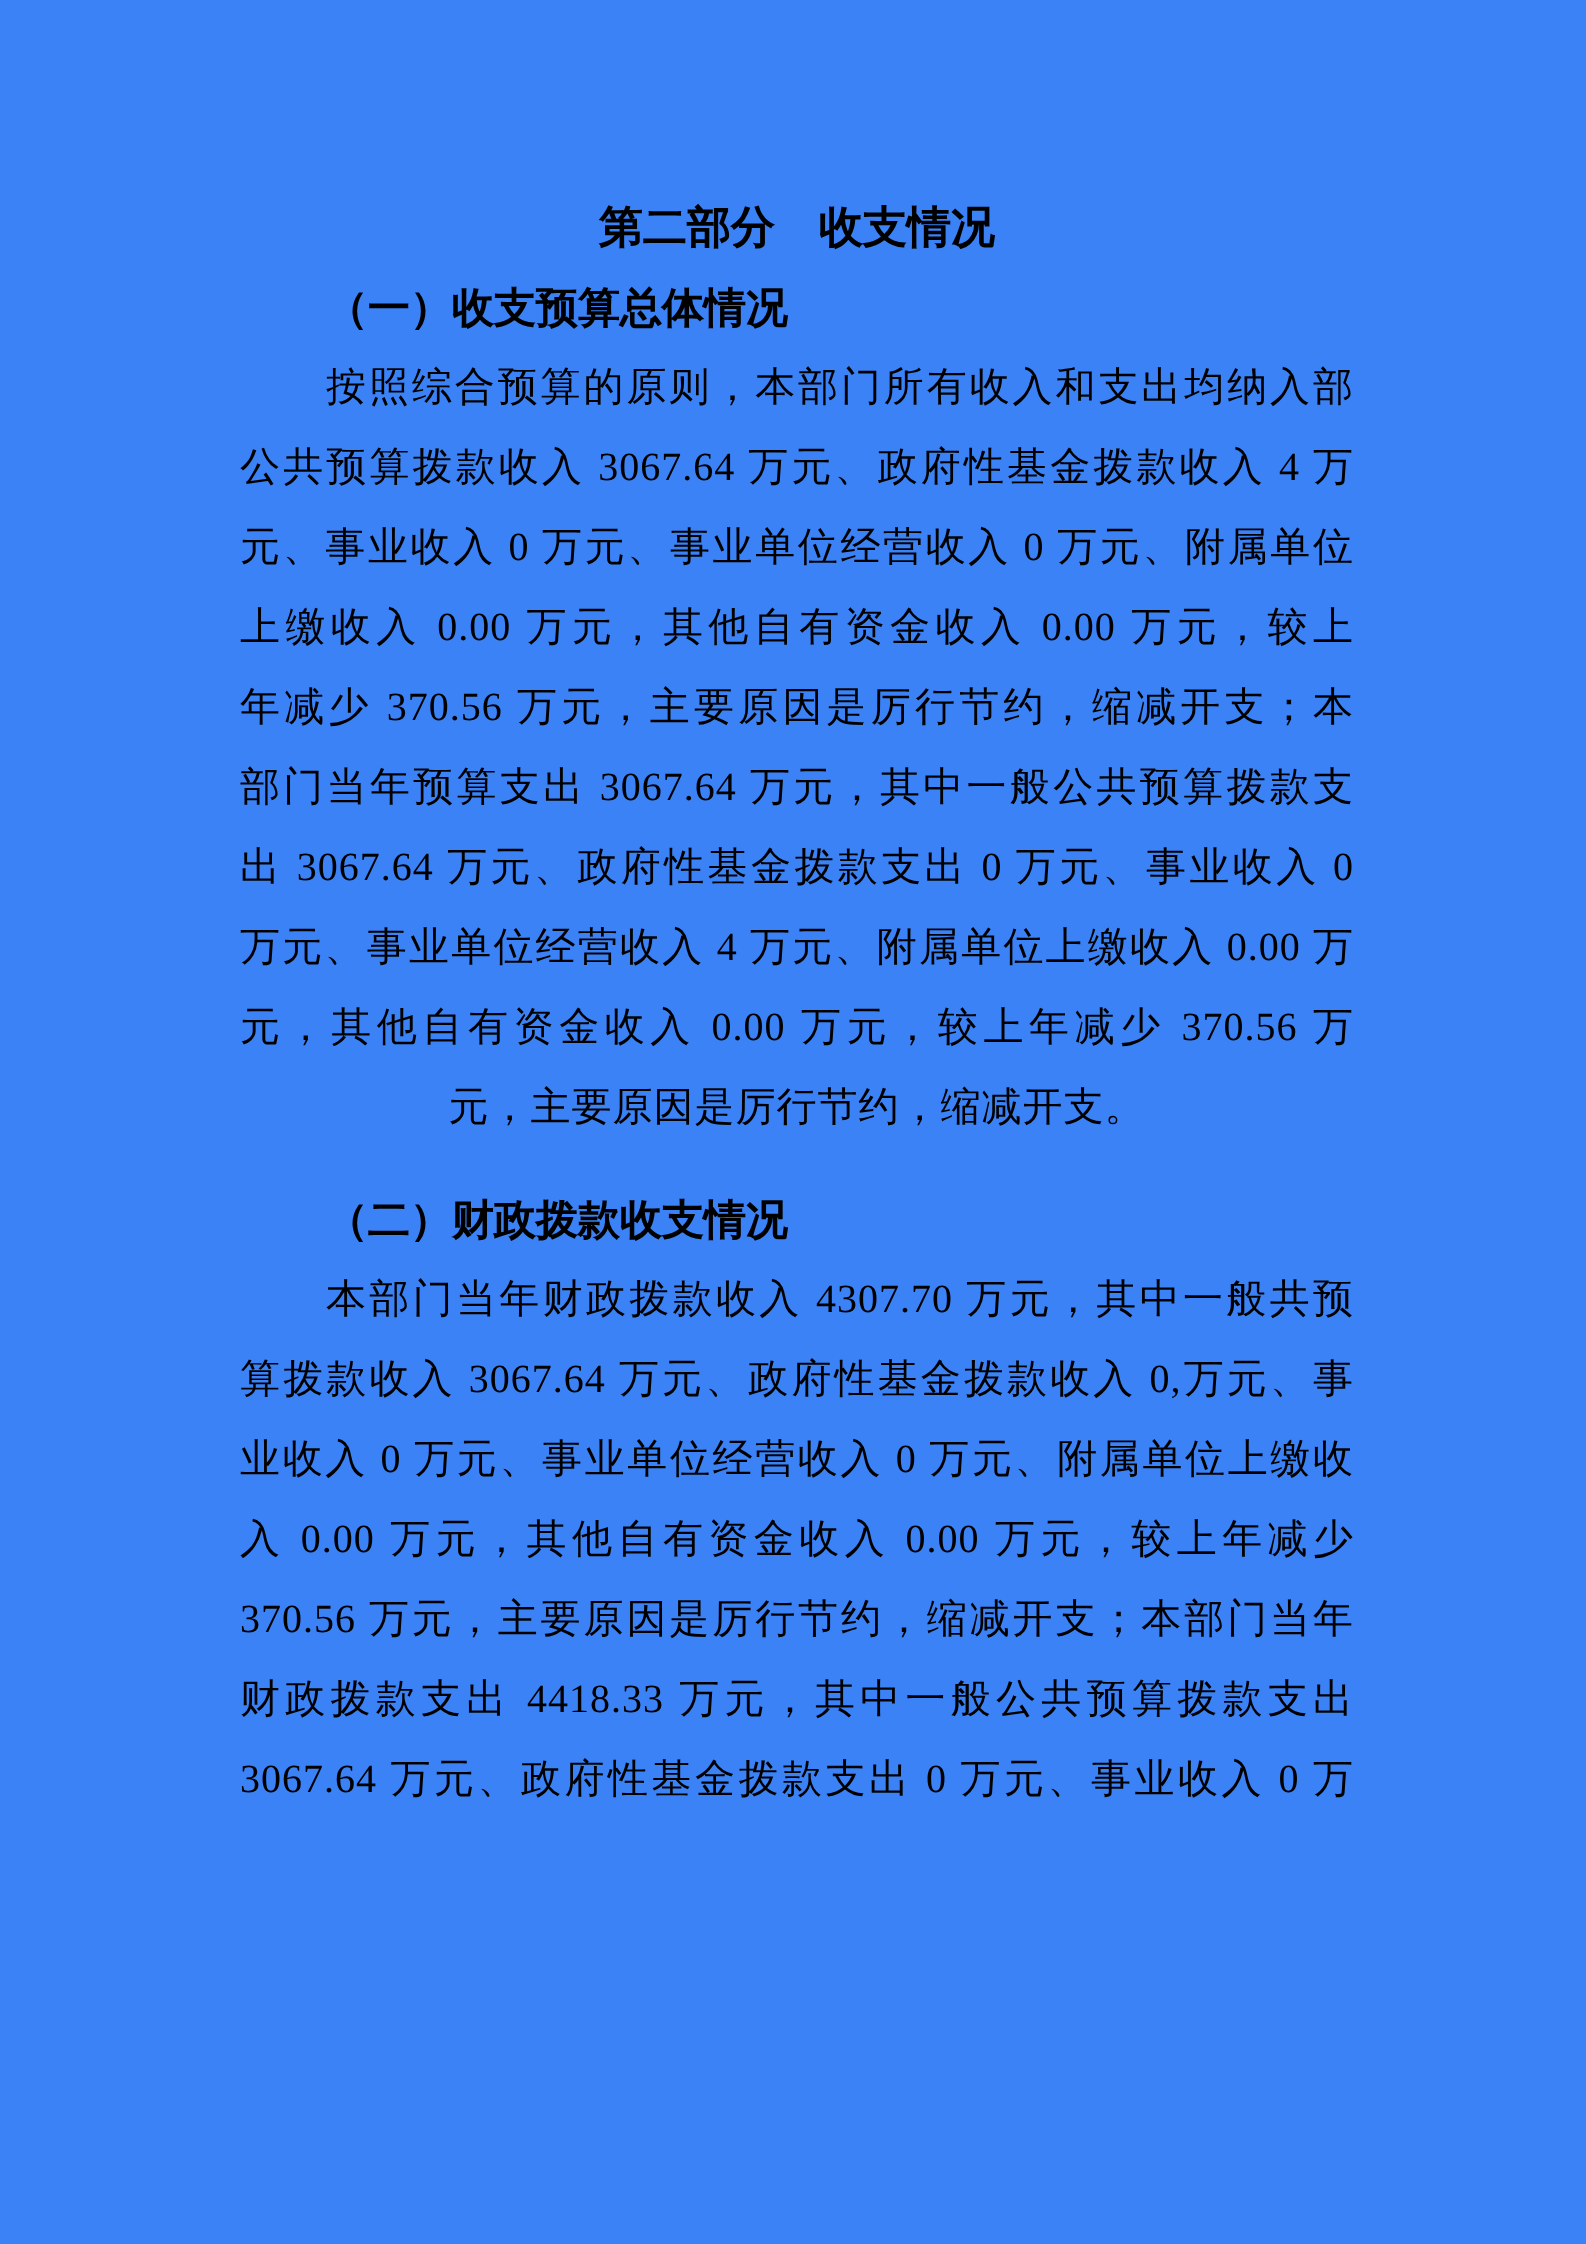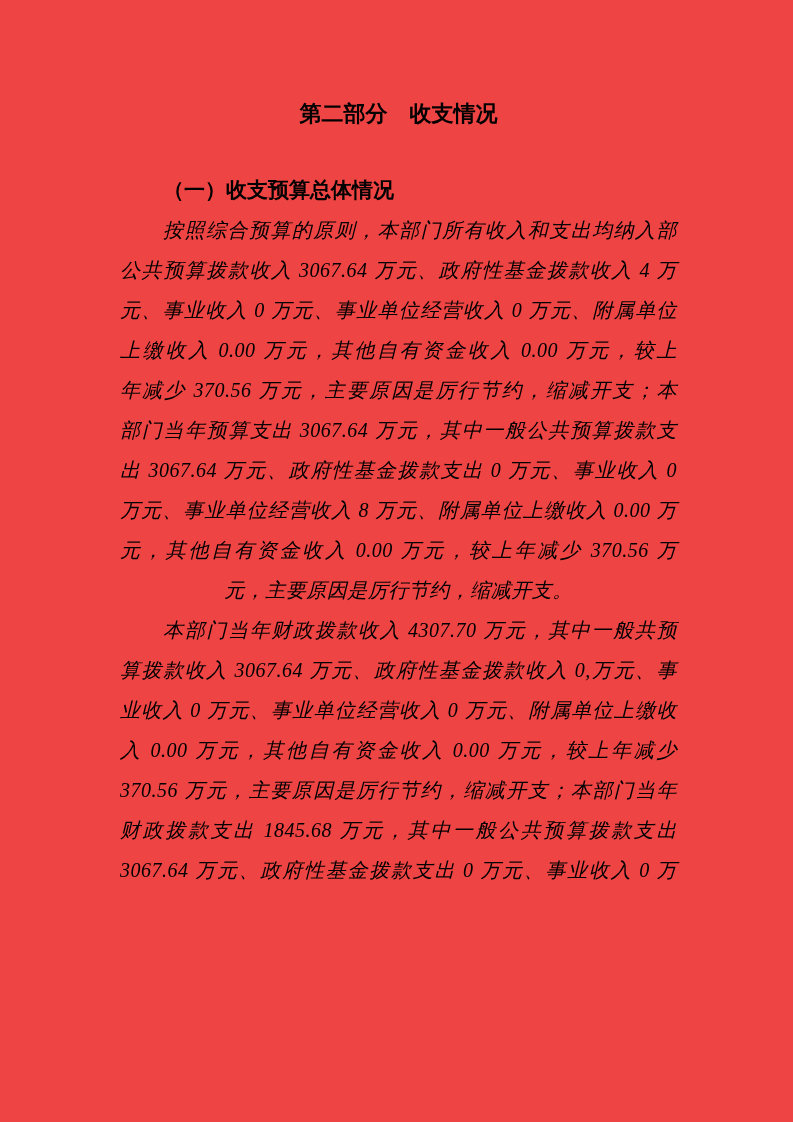--- a/index.html
+++ b/index.html
@@ -4,21 +4,21 @@
 <style>
   html, body {
     margin: 0;
     padding: 0;
     background: #ffffff;
   }
   .page {
     position: relative;
     width: 793px;
     height: 1122px;
-    background: #ef4444;
+    background: #3b82f6;
     overflow: hidden;
     font-family: "Liberation Serif", "DejaVu Serif", serif;
     color: #000000;
   }
   .content {
     position: absolute;
     left: 120px;
     top: 94px;
     width: 557px;
   }
@@ -37,34 +37,32 @@
     height: 40px;
     padding-left: 43px;
     margin-top: 7px;
   }
   .h2 {
     font-size: 21px;
     font-weight: bold;
     line-height: 40px;
     height: 40px;
     padding-left: 43px;
-    margin-top: 36px;
   }
   .h2.spaced {
     margin-top: 16px;
   }
   .paragraph {
     width: 557px;
   }
   .line {
     font-size: 20px;
     line-height: 40px;
     height: 40px;
     letter-spacing: 0.5px;
-    font-style: italic;
   }
   .line.just {
     text-align: justify;
     text-align-last: justify;
   }
   .line.first {
     text-indent: 43px;
   }
   .line.plain {
     text-align: center;
@@ -79,28 +77,29 @@
     <div id="doc-body">
         <div class="h2">（一）收支预算总体情况</div>
         <div class="paragraph">
           <div class="line just first">按照综合预算的原则，本部门所有收入和支出均纳入部</div>
           <div class="line just">公共预算拨款收入 3067.64 万元、政府性基金拨款收入 4 万</div>
           <div class="line just">元、事业收入 0 万元、事业单位经营收入 0 万元、附属单位</div>
           <div class="line just">上缴收入 0.00 万元，其他自有资金收入 0.00 万元，较上</div>
           <div class="line just">年减少 370.56 万元，主要原因是厉行节约，缩减开支；本</div>
           <div class="line just">部门当年预算支出 3067.64 万元，其中一般公共预算拨款支</div>
           <div class="line just">出 3067.64 万元、政府性基金拨款支出 0 万元、事业收入 0</div>
-          <div class="line just">万元、事业单位经营收入 8 万元、附属单位上缴收入 0.00 万</div>
+          <div class="line just">万元、事业单位经营收入 4 万元、附属单位上缴收入 0.00 万</div>
           <div class="line just">元，其他自有资金收入 0.00 万元，较上年减少 370.56 万</div>
           <div class="line plain">元，主要原因是厉行节约，缩减开支。</div>
         </div>
+        <div class="h2 spaced">（二）财政拨款收支情况</div>
         <div class="paragraph">
           <div class="line just first">本部门当年财政拨款收入 4307.70 万元，其中一般共预</div>
           <div class="line just">算拨款收入 3067.64 万元、政府性基金拨款收入 0,万元、事</div>
           <div class="line just">业收入 0 万元、事业单位经营收入 0 万元、附属单位上缴收</div>
           <div class="line just">入 0.00 万元，其他自有资金收入 0.00 万元，较上年减少</div>
           <div class="line just">370.56 万元，主要原因是厉行节约，缩减开支；本部门当年</div>
-          <div class="line just">财政拨款支出 1845.68 万元，其中一般公共预算拨款支出</div>
+          <div class="line just">财政拨款支出 4418.33 万元，其中一般公共预算拨款支出</div>
           <div class="line just">3067.64 万元、政府性基金拨款支出 0 万元、事业收入 0 万</div>
         </div>
       </div>
   </div>
 </div>
 
 </body></html>

